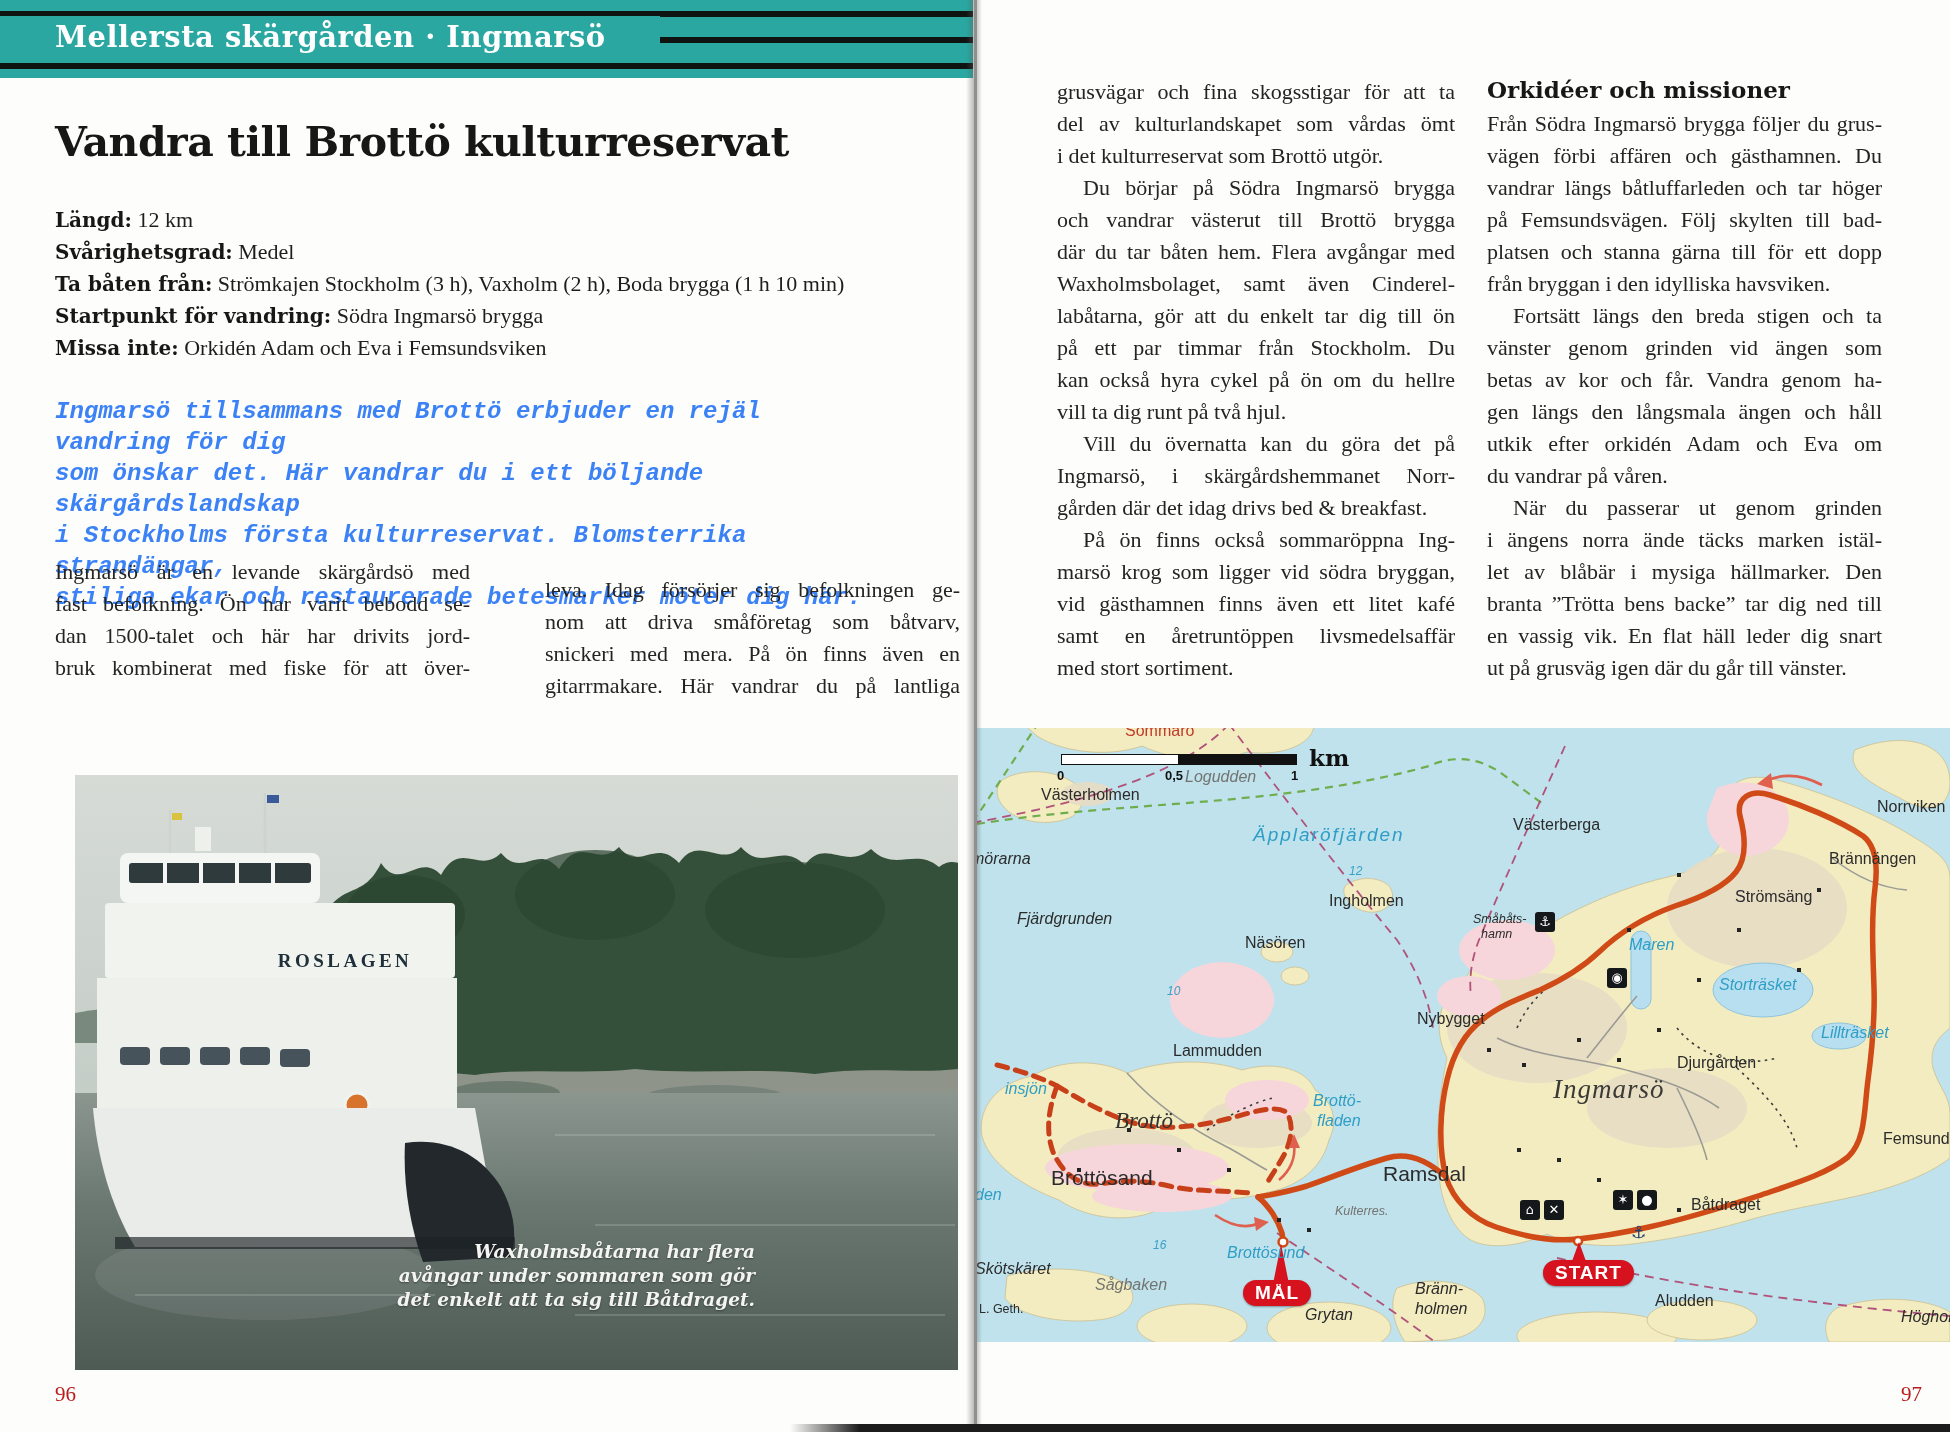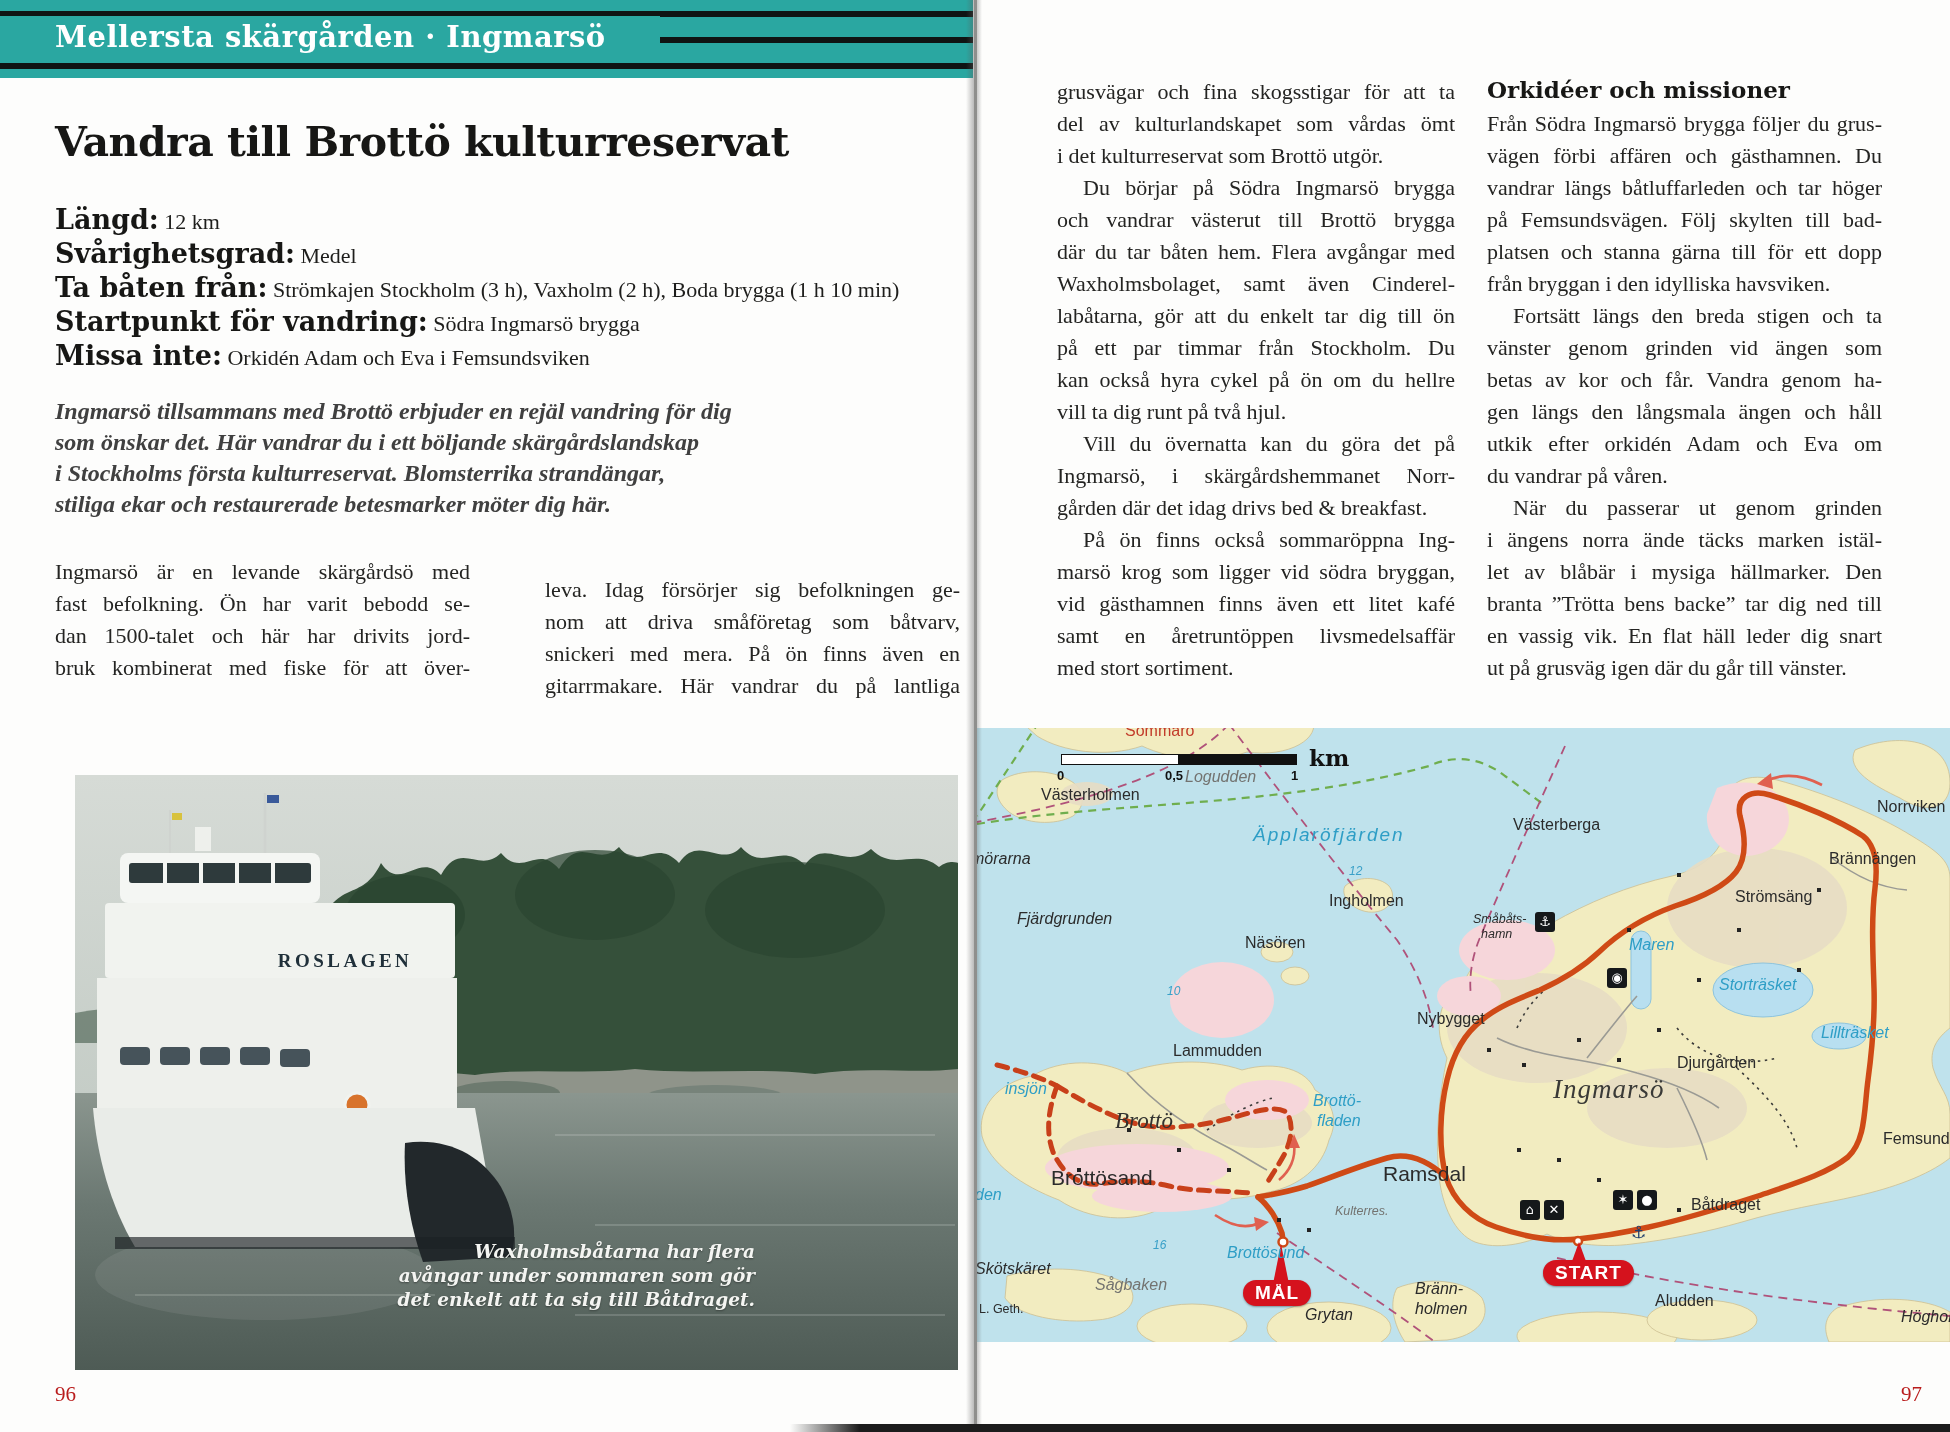--- a/index.html
+++ b/index.html
@@ -14,23 +14,23 @@
   
   .banner{position:absolute;left:0;top:0;width:973px;height:78px;
           background:repeating-linear-gradient(180deg,#2aa7a1 0 11px,#0f1413 11px 17px,#2aa7a1 17px 26px);}
   .banner-band{position:absolute;left:0;top:16px;width:660px;height:46px;background:#2aa7a1;}
   .banner-label{position:absolute;left:55px;top:20px;font-family:"DejaVu Serif",serif;
           font-weight:bold;font-size:29px;color:#ffffff;letter-spacing:.5px;}
   
   .title{position:absolute;left:55px;top:118px;width:860px;font-family:"DejaVu Serif",serif;
          font-weight:bold;font-size:41px;letter-spacing:-0.5px;color:#171715;}
   .meta{position:absolute;left:55px;top:204px;width:900px;font-size:22px;line-height:32px;}
-  .meta-label{font-family:"DejaVu Serif",serif;font-weight:bold;font-size:27px;color:#171715;}
-  .intro{position:absolute;left:55px;top:396px;width:820px;font-family:Liberation Serif, serif;
-         font-style:italic;font-weight:bold;font-size:24px;line-height:31px;color:#404040;}
+  .meta-label{font-family:"DejaVu Serif",serif;font-weight:bold;font-size:20px;color:#171715;}
+  .intro{position:absolute;left:55px;top:396px;width:820px;font-family:Liberation Mono, monospace;
+         font-style:italic;font-weight:bold;font-size:24px;line-height:31px;color:#3b82f6;}
   .col{position:absolute;font-size:22px;line-height:32px;color:#242422;}
   .line{text-align:justify;text-align-last:justify;white-space:normal;}
   .line.end{text-align-last:left;}
   .line.ind{text-indent:26px;}
   .lcol1{left:55px;top:556px;width:415px;}
   .lcol2{left:545px;top:556px;width:415px;margin-top:18px;}
   .rcol1{left:1057px;top:76px;width:398px;}
   .rcol2{left:1487px;top:108px;width:395px;}
   .col-heading{position:absolute;left:1487px;top:76px;width:395px;font-family:"DejaVu Serif",serif;
          font-weight:bold;font-size:23px;color:#171715;}

